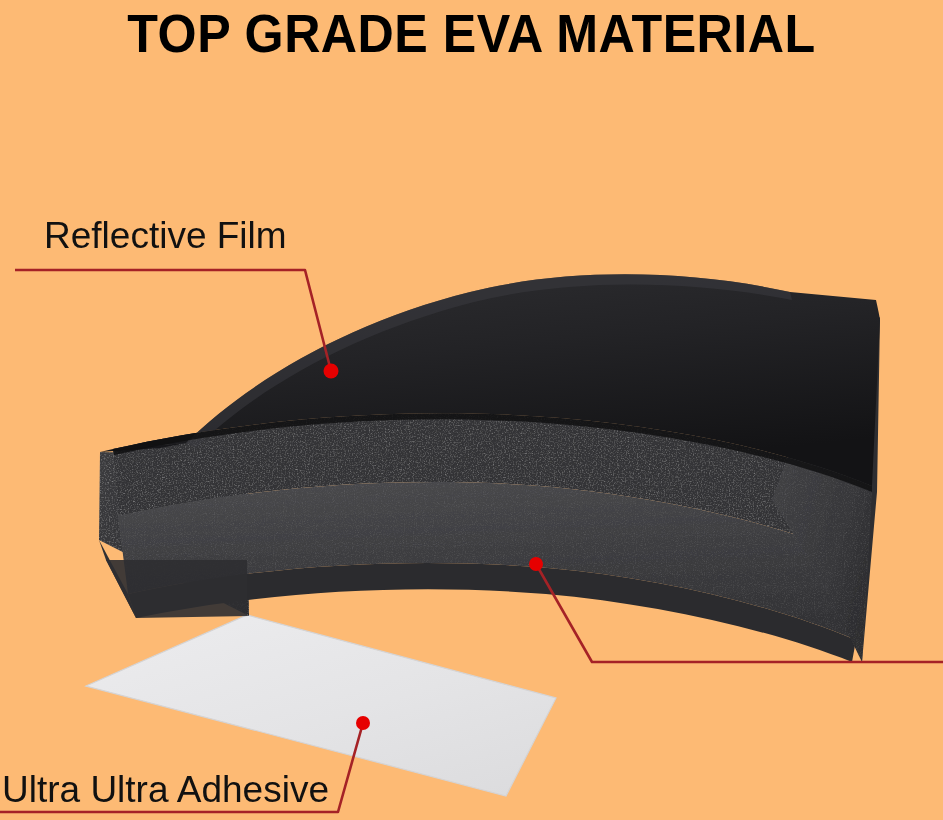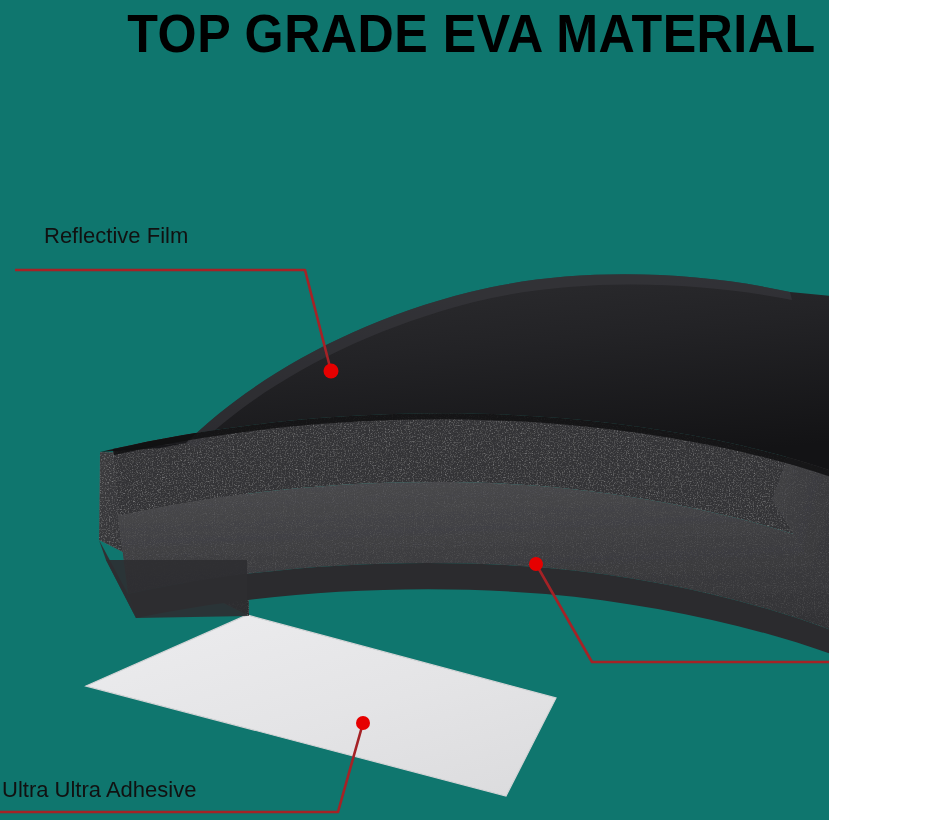--- a/index.html
+++ b/index.html
@@ -5,23 +5,23 @@
   html, body {
     margin: 0;
     padding: 0;
     background: #ffffff;
   }
   body {
     font-family: "Liberation Sans", sans-serif;
   }
   #page {
     position: relative;
-    width: 829px;
+    width: 943px;
     height: 820px;
-    background: #0f766e;
+    background: #fdba74;
     overflow: hidden;
   }
 
   
   #title {
     position: absolute;
     left: 0;
     top: 4px;
     width: 943px;
     text-align: center;
@@ -43,21 +43,21 @@
     top: 0;
     width: 943px;
     height: 820px;
   }
 
   
   .callout-label {
     position: absolute;
     font-family: "Liberation Sans", sans-serif;
     font-weight: 400;
-    font-size: 22px;
+    font-size: 37px;
     line-height: 36px;
     color: #111111;
     white-space: nowrap;
   }
   #label-reflective-film { left: 44px;  top: 218px; }
   #label-closed-cell     { left: 598px; top: 622px; }
   #label-ultra-adhesive  { left: 2px;   top: 772px; }
 </style>
 </head>
 <body>

